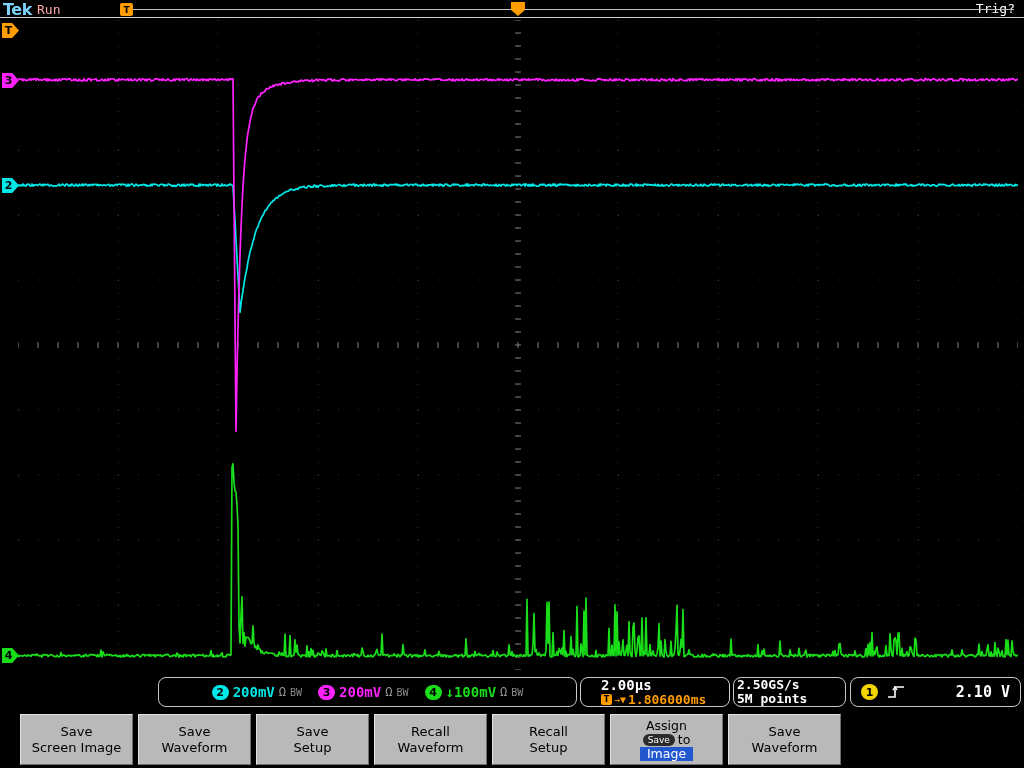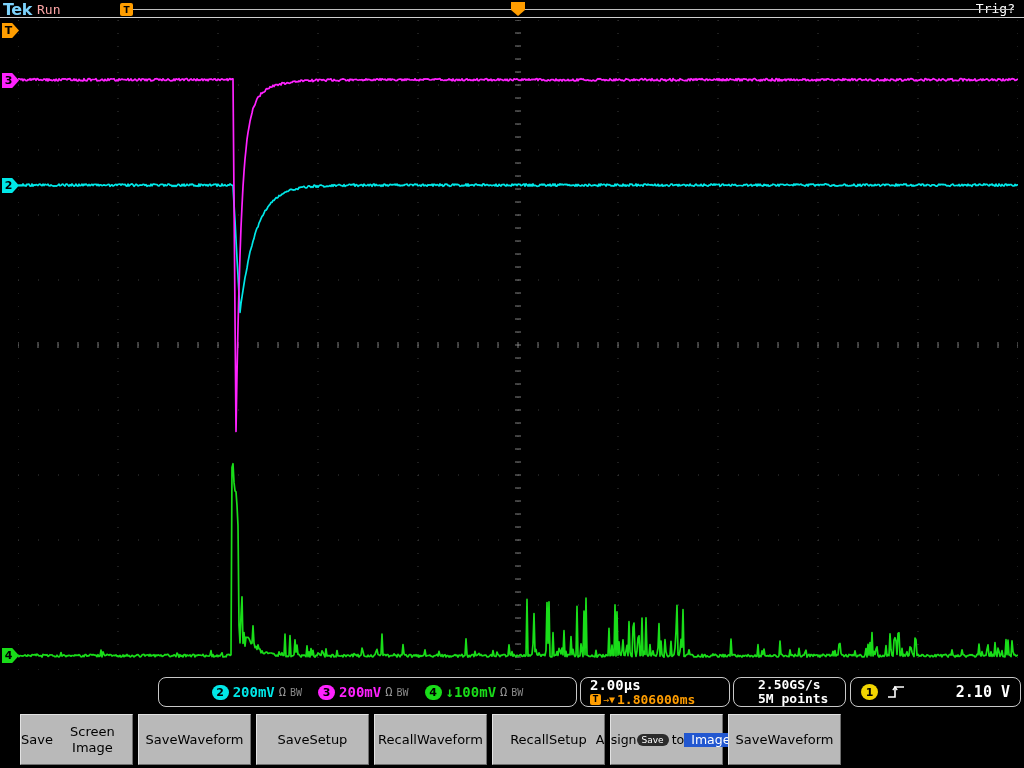--- a/index.html
+++ b/index.html
@@ -30,40 +30,40 @@
   .rbox{position:absolute;top:677px;height:30px;border:1px solid #c8c8c8;border-radius:8px;
         background:#000;display:flex;align-items:center}
   #rbox-ch{left:158px;width:419px;justify-content:center;gap:16px}
   .ch-group{display:flex;align-items:center;gap:4px}
   .badge{min-width:17px;height:15px;border-radius:8px;color:#000;
          font:bold 11px "DejaVu Sans",sans-serif;display:flex;align-items:center;justify-content:center;padding:0 3px}
   .scale{font:bold 14px "DejaVu Sans Mono",monospace}
   .omega{color:#9a9a9a;font-size:12px}
   .bw{color:#8a8a8a;font-size:10px;align-self:flex-start;margin-top:3px}
 
-  #rbox-h{left:580px;width:150px;flex-direction:column;align-items:flex-start;justify-content:center;padding-left:9px}
+  #rbox-h{left:580px;width:150px;flex-direction:column;align-items:flex-start;justify-content:center;padding-left:20px}
   .h-l1{font:bold 14px "DejaVu Sans Mono",monospace;color:#fff;line-height:14px}
   .h-l2{display:flex;align-items:center;gap:2px;line-height:13px}
   #h-tbadge{width:11px;height:11px;border-radius:2px;color:#000;font:bold 8px "DejaVu Sans",sans-serif;
             display:flex;align-items:center;justify-content:center}
   .h-arrow{font-size:10px}
   .h-time{font:bold 13px "DejaVu Sans Mono",monospace}
 
-  #rbox-acq{left:733px;width:113px;flex-direction:column;align-items:flex-start;justify-content:center;padding-left:24px}
+  #rbox-acq{left:733px;width:113px;flex-direction:column;align-items:flex-start;justify-content:center;padding-left:3px}
   .acq-l{font:bold 13px "DejaVu Sans Mono",monospace;color:#fff;line-height:14px}
 
   #rbox-trig{left:850px;width:171px;padding:0 10px;gap:9px}
   #trig-badge{border-radius:50%;width:17px;height:16px}
   .trig-val{margin-left:auto;font:bold 15px "DejaVu Sans Mono",monospace;color:#fff}
 
   
   .mbtn{position:absolute;top:714px;width:113px;height:51px;background:#b9b9b9;
         border:1px solid #6e6e6e;border-top-color:#e2e2e2;border-left-color:#e2e2e2;
         color:#000;font:13px "DejaVu Sans",sans-serif;
-        display:flex;flex-direction:row;align-items:center;justify-content:center;
+        display:flex;flex-direction:column;align-items:center;justify-content:center;
         line-height:16px;text-align:center;cursor:pointer}
   .mbtn-assign{line-height:14px;font-size:12.5px}
   .arow{display:flex;align-items:center;gap:3px}
   .sbadge{background:#2b2b2b;color:#fff;border-radius:7px;font-size:9px;padding:0 5px;line-height:12px}
   .img-hl{background:#2257d0;color:#fff;padding:0 7px}
 
   .dt{position:absolute;left:845px;top:718px;width:175px;text-align:center;
       color:#fff;font:14px "DejaVu Sans",sans-serif;line-height:19px}
 </style>
 </head>

